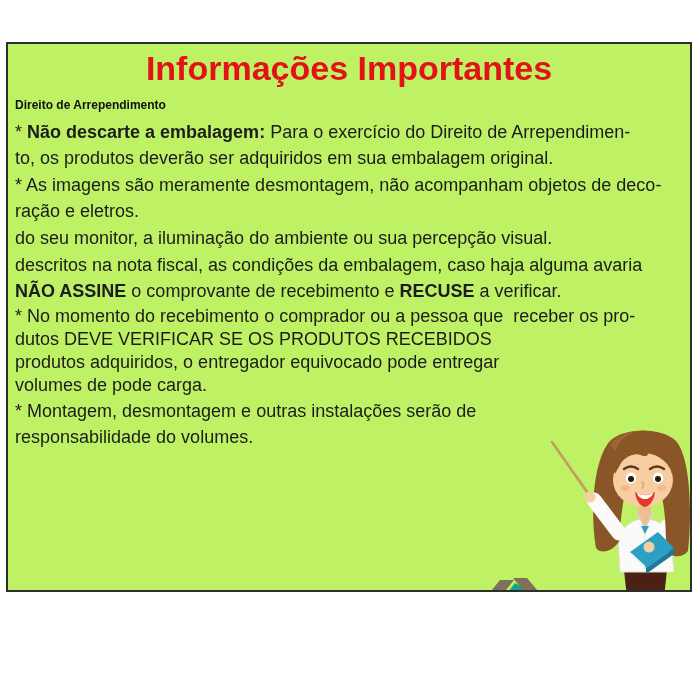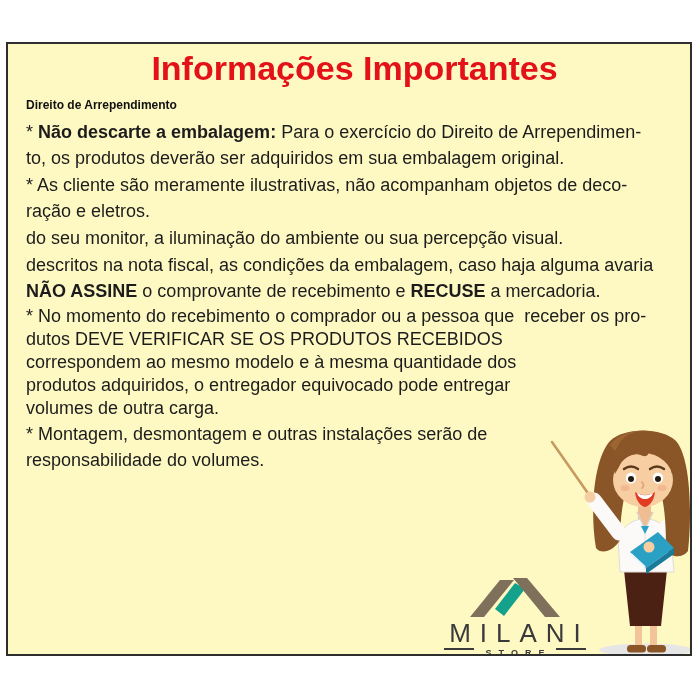--- a/index.html
+++ b/index.html
@@ -1,22 +1,22 @@
 <!DOCTYPE html>
 <html><head>
 <meta charset="utf-8">
 <style>
   html,body{margin:0;padding:0;}
   body{
     width:700px;height:700px;background:#ffffff;position:relative;overflow:hidden;
     font-family:"Liberation Sans", sans-serif;color:#1c1c1c;
   }
   .frame{
-    position:absolute;left:6px;top:42px;width:686px;height:614px;
-    border:2px solid #2e2e2e;background:#fef9c3;box-sizing:border-box;overflow:hidden;padding-left:11px;
+    position:absolute;left:6px;top:42px;width:686px;height:550px;
+    border:2px solid #2e2e2e;background:#bef264;box-sizing:border-box;overflow:hidden;
   }
   .title{
     margin:4px 0 0 0;text-align:center;
     font-size:34px;line-height:40px;font-weight:700;color:#e21218;letter-spacing:0px;
   }
   .content{padding:0 0 0 7px;}
   .heading{
     margin-top:4px;font-size:12px;line-height:26px;font-weight:700;color:#111;
   }
   .para{margin-top:1px;font-size:18px;line-height:26px;}
@@ -51,36 +51,35 @@
   <h1 class="title">Informações Importantes</h1>
 
   <div class="content">
     <div class="heading">Direito de Arrependimento</div>
 
     <div class="para">
         <div class="ln"><span>* </span><span class="b">Não descarte a embalagem:</span><span> Para o exercício do Direito de Arrependimen-</span></div>
         <div class="ln"><span>to, os produtos deverão ser adquiridos em sua embalagem original.</span></div>
       </div>
     <div class="para">
-        <div class="ln"><span>* As cliente são meramente ilustrativas, não acompanham objetos de deco-</span></div>
+        <div class="ln"><span>* As imagens são meramente desmontagem, não acompanham objetos de deco-</span></div>
         <div class="ln"><span>ração e eletros.</span></div>
       </div>
     <div class="para">
         <div class="ln"><span>do seu monitor, a iluminação do ambiente ou sua percepção visual.</span></div>
       </div>
     <div class="para">
         <div class="ln"><span>descritos na nota fiscal, as condições da embalagem, caso haja alguma avaria</span></div>
-        <div class="ln"><span class="b">NÃO ASSINE</span><span> o comprovante de recebimento e </span><span class="b">RECUSE</span><span> a mercadoria.</span></div>
+        <div class="ln"><span class="b">NÃO ASSINE</span><span> o comprovante de recebimento e </span><span class="b">RECUSE</span><span> a verificar.</span></div>
       </div>
     <div class="para tight">
         <div class="ln"><span>* No momento do recebimento o comprador ou a pessoa que  receber os pro-</span></div>
         <div class="ln"><span>dutos DEVE VERIFICAR SE OS PRODUTOS RECEBIDOS</span></div>
-        <div class="ln"><span>correspondem ao mesmo modelo e à mesma quantidade dos</span></div>
         <div class="ln"><span>produtos adquiridos, o entregador equivocado pode entregar</span></div>
-        <div class="ln"><span>volumes de outra carga.</span></div>
+        <div class="ln"><span>volumes de pode carga.</span></div>
       </div>
     <div class="para">
         <div class="ln"><span>* Montagem, desmontagem e outras instalações serão de</span></div>
         <div class="ln"><span>responsabilidade do volumes.</span></div>
       </div>
   </div>
 
   <div class="logo">
     <svg class="logo-roof" width="92" height="44" viewBox="0 0 92 44" aria-hidden="true">
       <polygon points="1,43 31,6 45,6 15,43" fill="#7f705c"></polygon>

